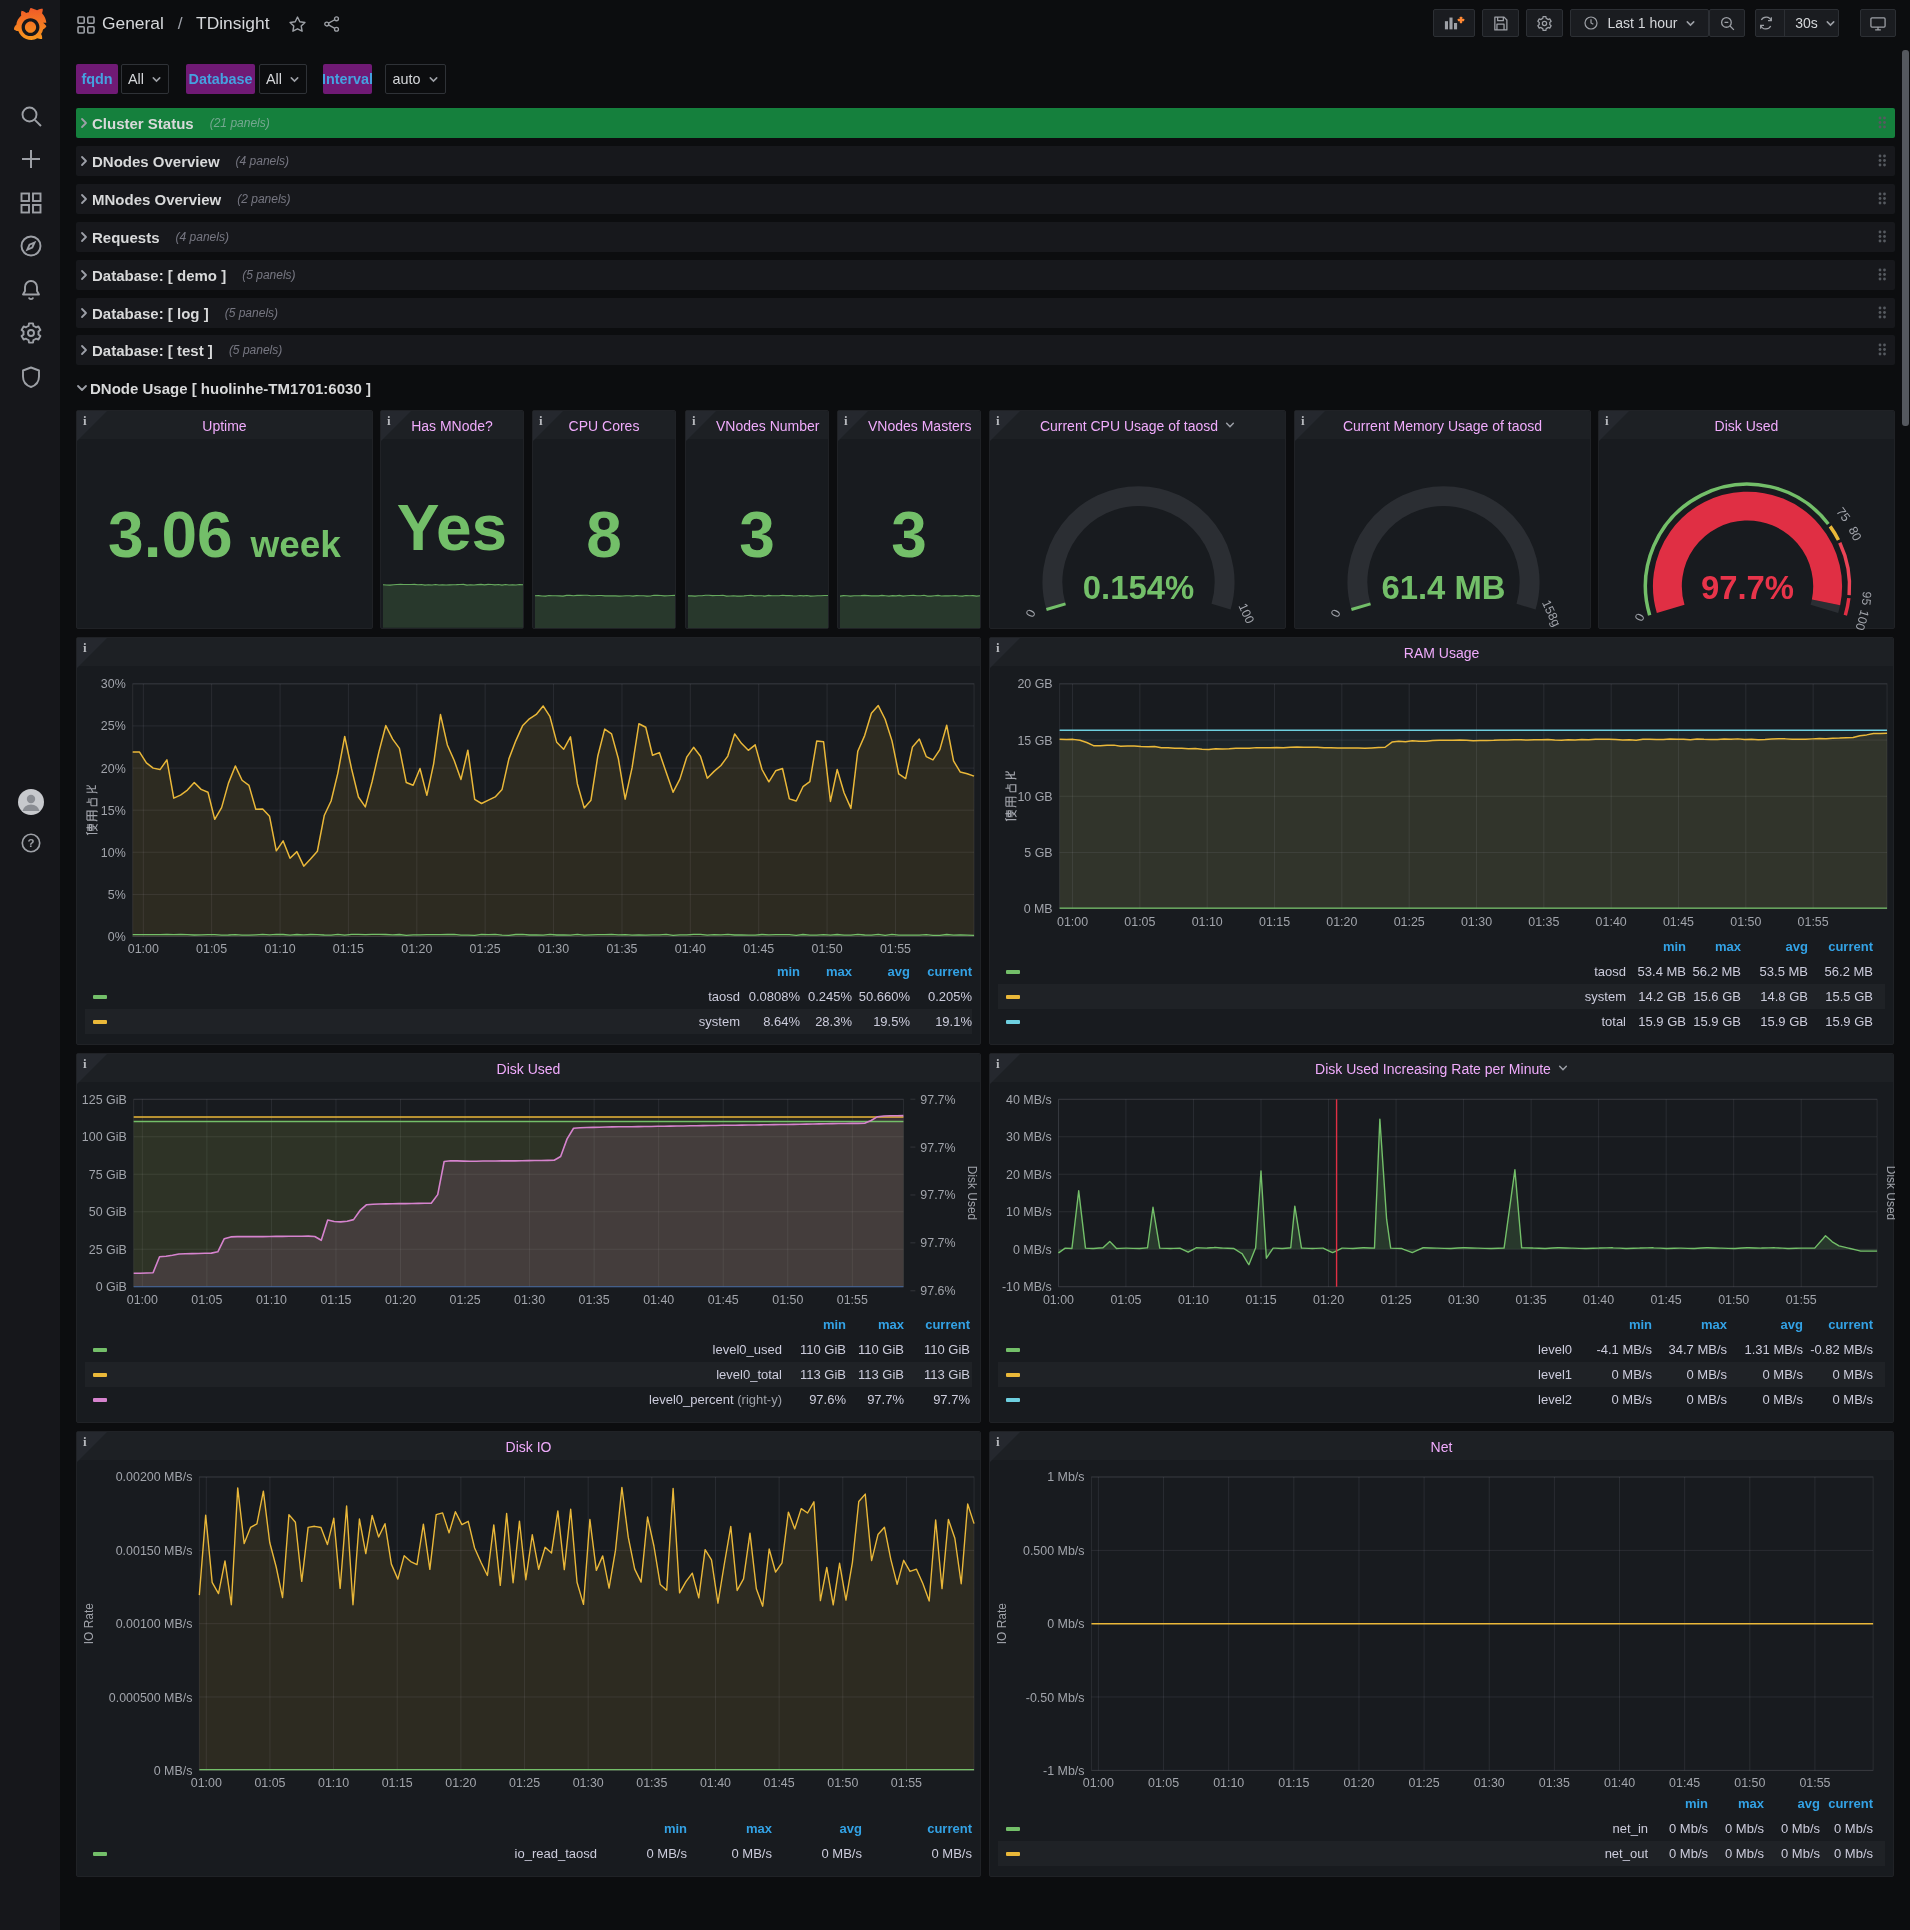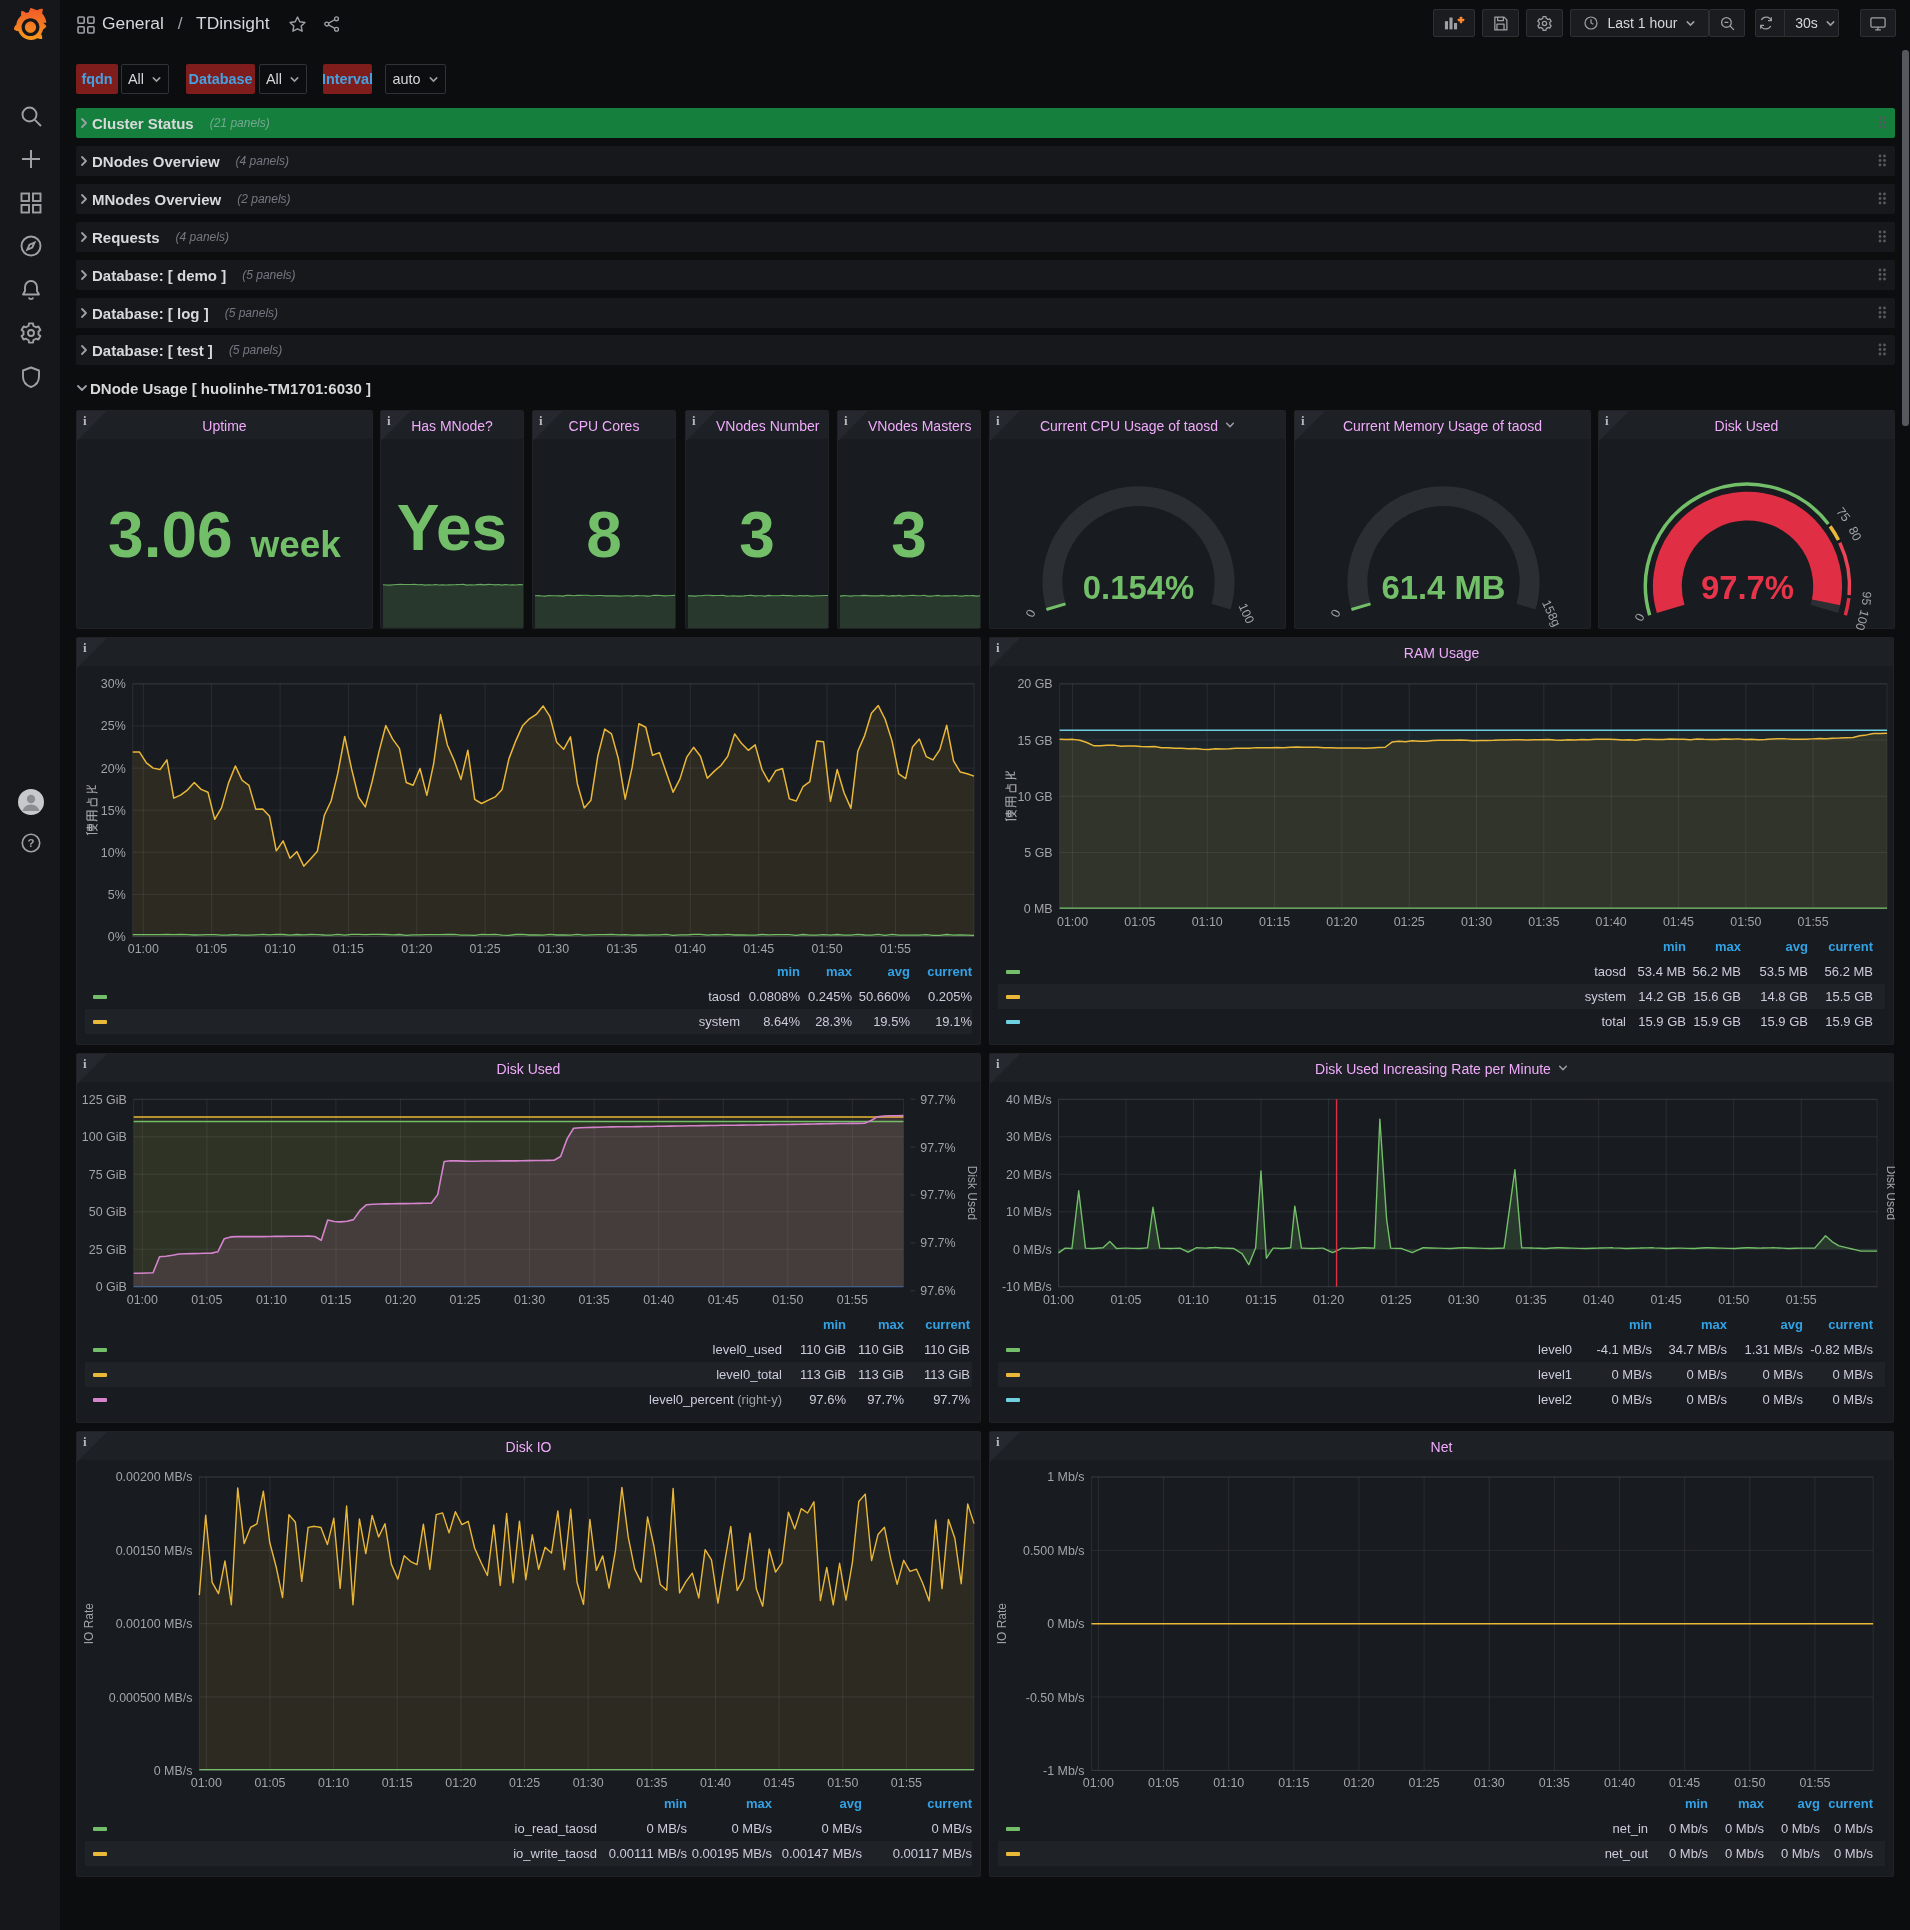--- a/index.html
+++ b/index.html
@@ -14,21 +14,21 @@
 .lc{text-align:right;flex:none}
 .sw{width:14px;height:4px;border-radius:1px;margin-left:8px;flex:none}
 .lname{margin-left:8px;flex:1;text-align:right;white-space:nowrap}
 .rowh{position:absolute;left:76px;width:1819px;height:30px;border-radius:2px;display:flex;align-items:center;padding-left:2px}
 .rtitle{margin-left:2px;font-size:15px;font-weight:700;color:#d8d9da;white-space:nowrap}
 .rcount{margin-left:16px;font-size:12px;font-style:italic;color:rgba(204,204,220,0.52);white-space:nowrap}
 .rdots{position:absolute;right:6px;top:8px}
 .tbtn{position:absolute;top:9px;height:28px;background:#1a1c20;border:1px solid #2c2f34;border-radius:2px;display:flex;align-items:center;justify-content:center;font-size:14px;color:#ccccdc}
 .tdiv{width:1px;height:26px;background:#2c2f34;margin:0 10px 0 10px}
 .chip{position:absolute;top:64px;height:30px;border-radius:2px;display:flex;align-items:center;justify-content:center;font-size:14.4px;font-weight:600}
-.chipl{background:#7f1d1d;color:#45a1e0}
+.chipl{background:#701a75;color:#45a1e0}
 .chipv{border:1px solid #2f3237;color:#d5d7da;font-weight:400}
 </style></head><body>
 <div id="sidebar"></div>
 <svg style="position:absolute;left:14px;top:8px" width="33" height="35" viewBox="0 0 100 106">
     <defs>
       <linearGradient id="glg" x1="0" y1="1" x2="0" y2="0">
         <stop offset="0" stop-color="#f8981d"></stop>
         <stop offset="1" stop-color="#f05a28"></stop>
       </linearGradient>
     </defs>
@@ -790,28 +790,20 @@
         <span class="lc" style="width:110px;color:#33a2e5;font-weight:700">current</span>
       </div>
       <div class="lrow" style="padding-right:0px">
         <span class="sw" style="background:#73bf69"></span>
         <span class="lname">io_read_taosd</span>
         <span class="lc" style="width:90px">0 MB/s</span>
         <span class="lc" style="width:85px">0 MB/s</span>
         <span class="lc" style="width:90px">0 MB/s</span>
         <span class="lc" style="width:110px">0 MB/s</span>
       </div>
-      <div class="lrow" style="background:rgba(204,204,220,0.045);padding-right:0px">
-        <span class="sw" style="background:#eab839"></span>
-        <span class="lname">io_write_taosd</span>
-        <span class="lc" style="width:90px">0.00111 MB/s</span>
-        <span class="lc" style="width:85px">0.00195 MB/s</span>
-        <span class="lc" style="width:90px">0.00147 MB/s</span>
-        <span class="lc" style="width:110px">0.00117 MB/s</span>
-      </div>
     </div>
   </div>
 <div class="panel" style="left:989px;top:1431px;width:905px;height:446px">
     <div class="phead"></div>
     <div class="icorner"></div>
     <div class="iglyph">i</div>
     <div class="ptitle">Net</div>
     <svg width="905" height="446" viewBox="0 0 910 448" xmlns="http://www.w3.org/2000/svg" style="position:absolute;left:0;top:0">
       <line x1="102.0" y1="340.0" x2="888.0" y2="340.0" stroke="rgba(204,204,220,0.10)" stroke-width="1"></line>
       <line x1="102.0" y1="266.2" x2="888.0" y2="266.2" stroke="rgba(204,204,220,0.10)" stroke-width="1"></line>

